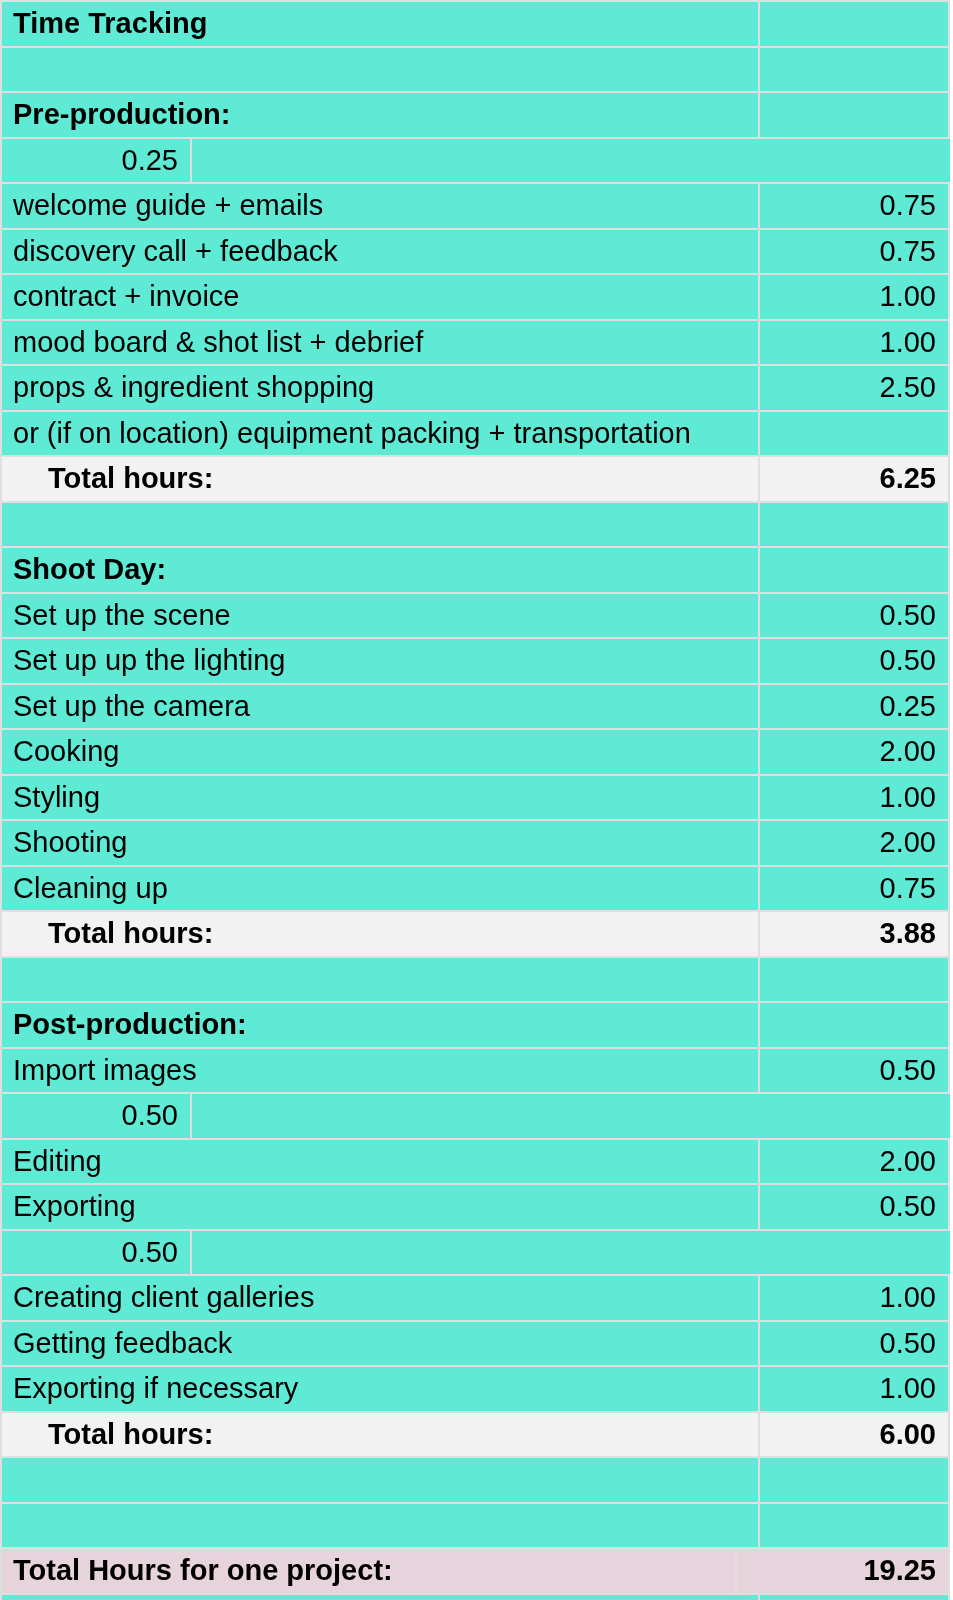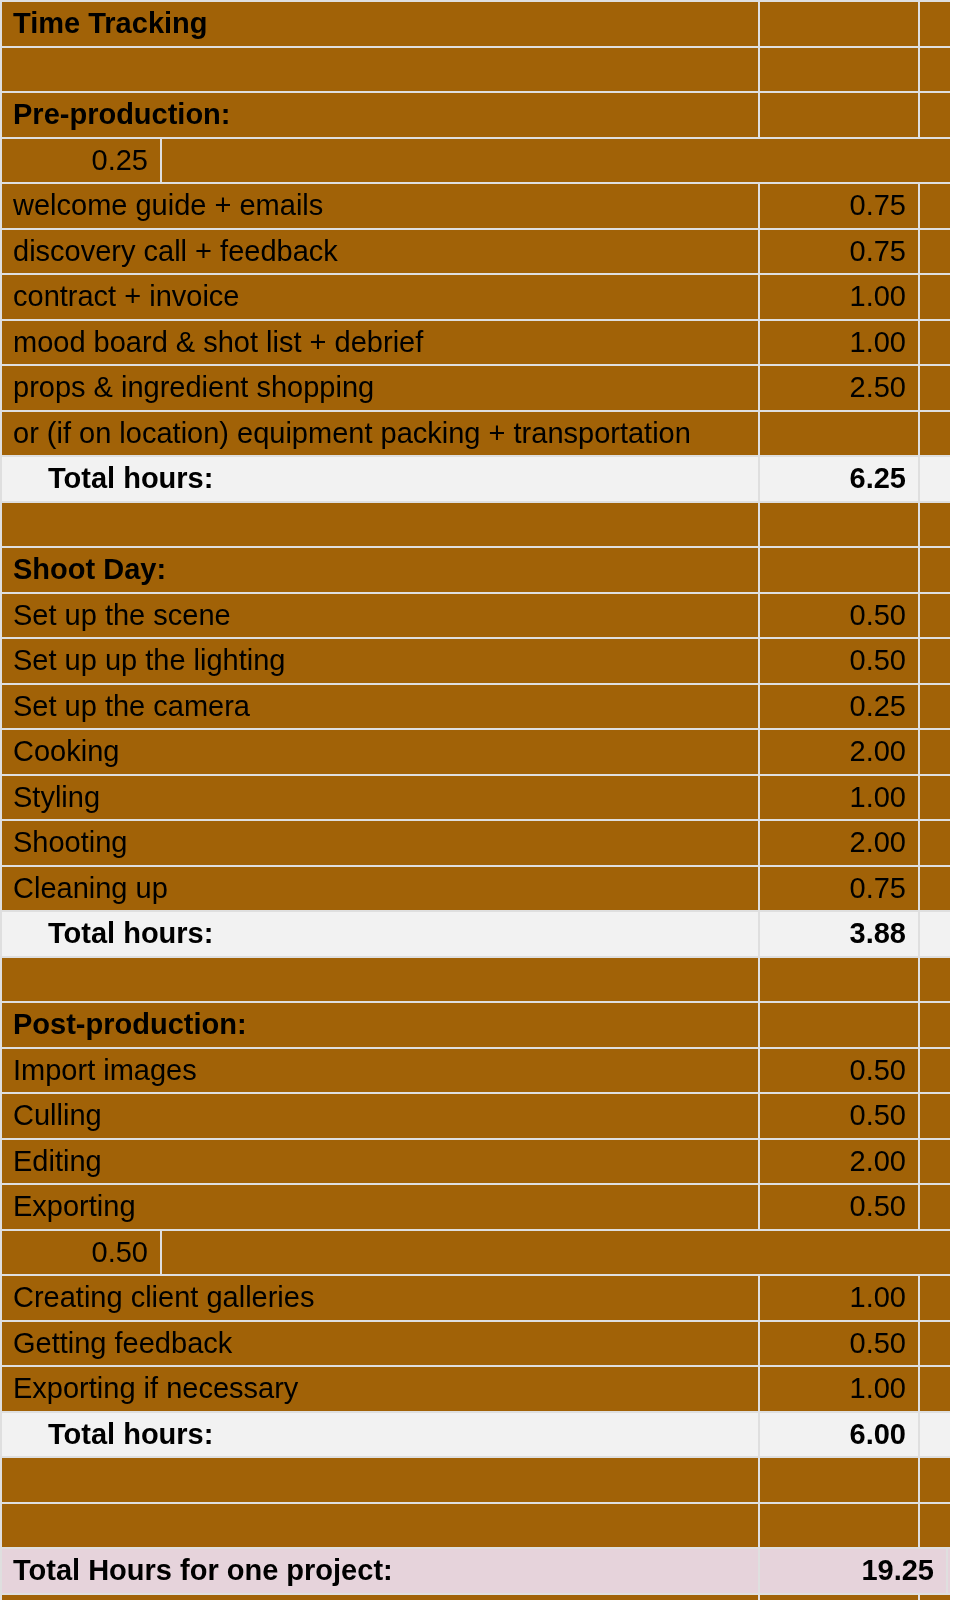--- a/index.html
+++ b/index.html
@@ -23,42 +23,42 @@
     border-top: 2px solid var(--border, #dfdfdf);
     border-left: 2px solid var(--border, #dfdfdf);
     background: #ffffff;
   }
   .row {
     display: flex;
     flex: 0 0 auto;
     height: 45.5px;
     box-sizing: border-box;
     border-bottom: 2px solid var(--border, #dfdfdf);
-    background: #a16207;
+    background: #5eead4;
   }
   .row:last-child {
     flex: 1 1 auto;
     border-bottom: none;
   }
   .cell {
     display: flex;
     align-items: center;
     box-sizing: border-box;
     font-size: 29px;
     line-height: 1;
     white-space: nowrap;
     overflow: hidden;
   }
   .cell.task {
     width: 758px;
     padding-left: 11px;
     border-right: 2px solid var(--border, #dfdfdf);
   }
   .cell.hours {
-    width: 160px;
+    width: 190px;
     justify-content: flex-end;
     padding-right: 12px;
     border-right: 2px solid var(--border, #dfdfdf);
     text-align: right;
   }
   .row.title .cell.task,
   .row.section .cell.task {
     font-weight: bold;
   }
   .row.total {
@@ -169,21 +169,20 @@
     </div>
     <div class="row section">
       <div class="cell task">Post-production:</div>
       <div class="cell hours"></div>
     </div>
     <div class="row item">
       <div class="cell task">Import images</div>
       <div class="cell hours">0.50</div>
     </div>
     <div class="row item">
-      <div class="cell task">Culling</div>
       <div class="cell hours">0.50</div>
     </div>
     <div class="row item">
       <div class="cell task">Editing</div>
       <div class="cell hours">2.00</div>
     </div>
     <div class="row item">
       <div class="cell task">Exporting</div>
       <div class="cell hours">0.50</div>
     </div>

